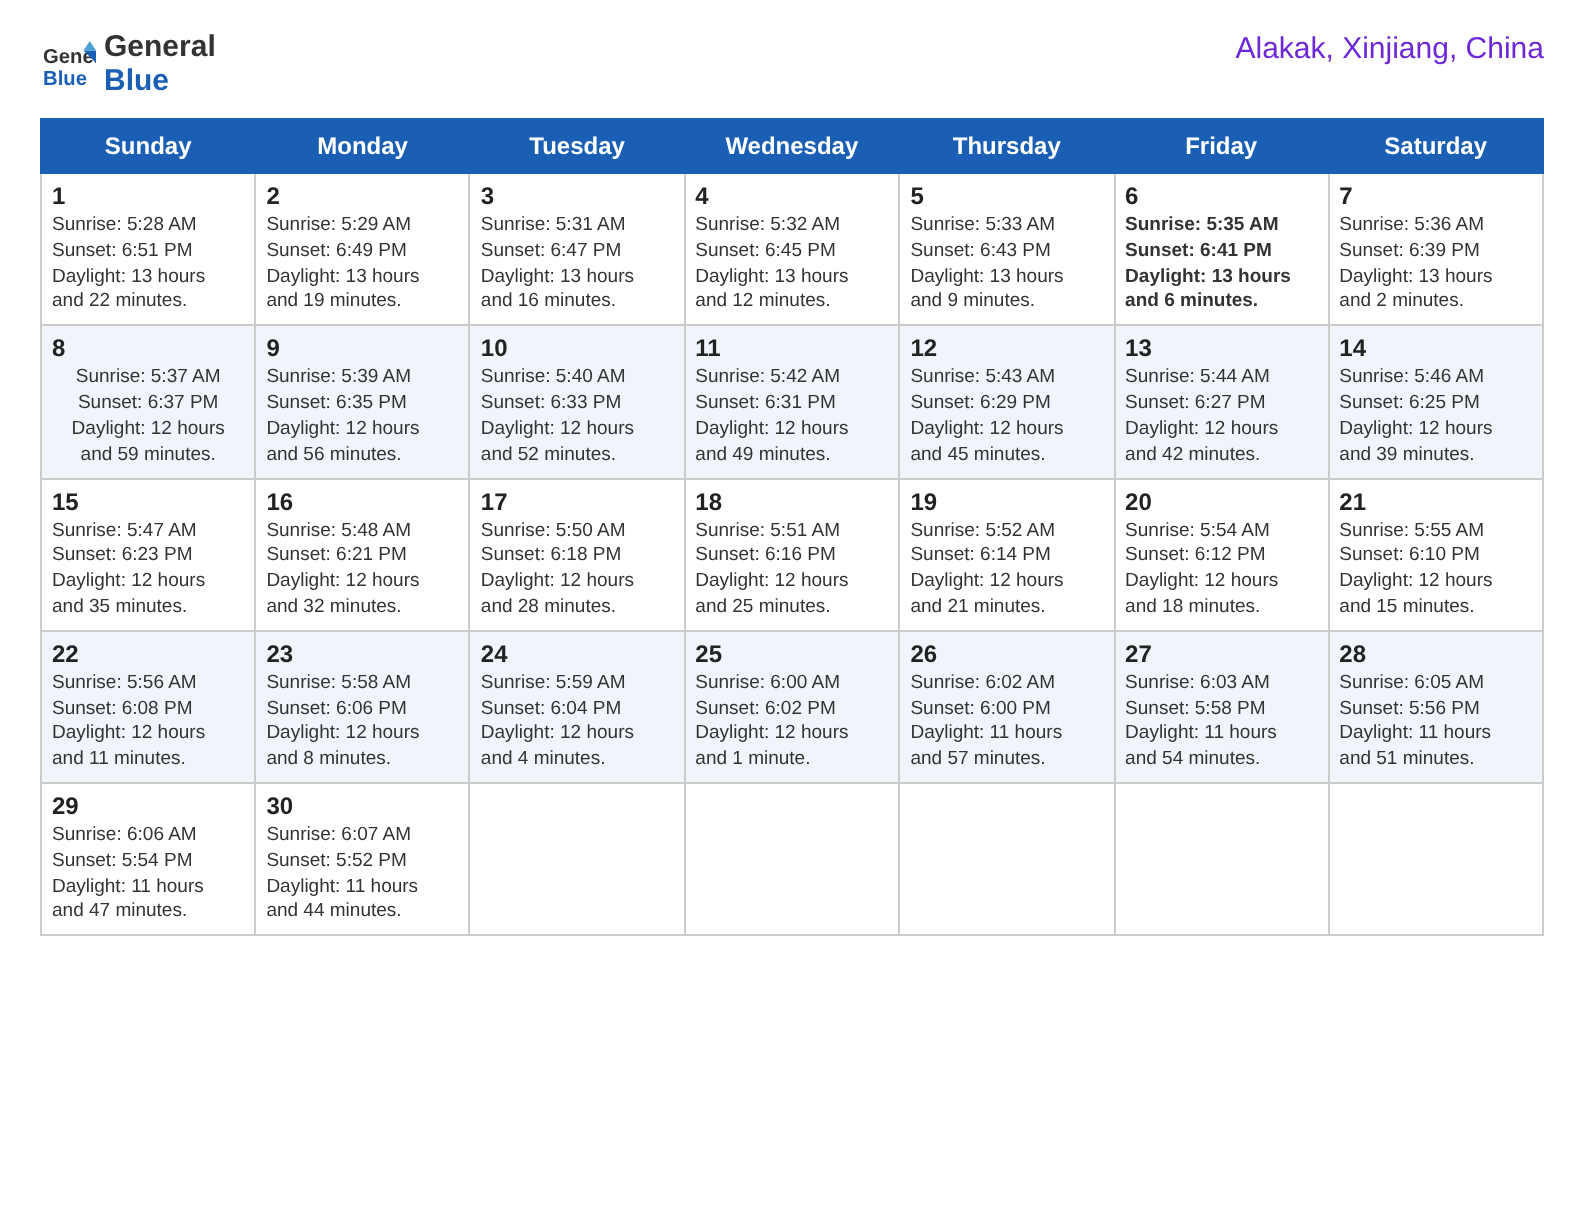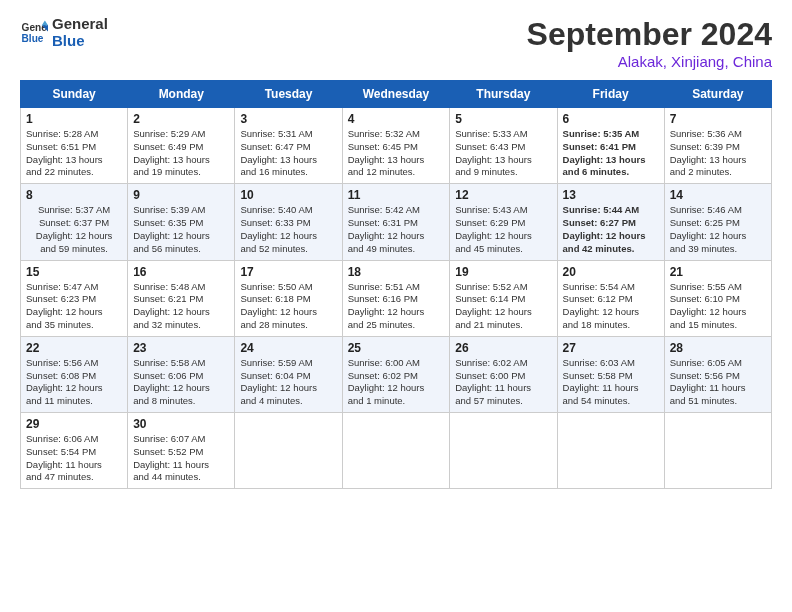--- a/index.html
+++ b/index.html
@@ -95,21 +95,20 @@
         <text x="2" y="30" font-size="13" font-weight="bold" fill="#1a5fb4" font-family="Arial">Blue</text>
         <polygon points="28,8 36,8 36,16" fill="#1a5fb4"></polygon>
         <polygon points="28,8 36,8 32,2" fill="#4a9fd4"></polygon>
       </svg>
       <div style="margin-left:2px;">
         <div style="font-size:15px;font-weight:bold;color:#333;line-height:1.1;">General</div>
         <div style="font-size:15px;font-weight:bold;color:#1a5fb4;line-height:1.1;">Blue</div>
       </div>
     </div>
     <div class="title-block">
-      <div class="month-title">September 2024</div>
       <div class="subtitle">Alakak, Xinjiang, China</div>
     </div>
   </div>
 
   <table class="calendar">
     <thead>
       <tr id="weekday-header">
           <th>Sunday</th>
           <th>Monday</th>
           <th>Tuesday</th>
@@ -202,21 +201,21 @@
           </td>
           <td>
             <span class="day-num">12</span>
             <div class="day-info" style="white-space: pre-line;">Sunrise: 5:43 AM
 Sunset: 6:29 PM
 Daylight: 12 hours
 and 45 minutes.</div>
           </td>
           <td>
             <span class="day-num">13</span>
-            <div class="day-info" style="white-space: pre-line; font-weight: bold;">Sunrise: 5:44 AM
+            <div class="day-info" style="white-space: pre-line;">Sunrise: 5:44 AM
 Sunset: 6:27 PM
 Daylight: 12 hours
 and 42 minutes.</div>
           </td>
           <td>
             <span class="day-num">14</span>
             <div class="day-info" style="white-space: pre-line;">Sunrise: 5:46 AM
 Sunset: 6:25 PM
 Daylight: 12 hours
 and 39 minutes.</div>

